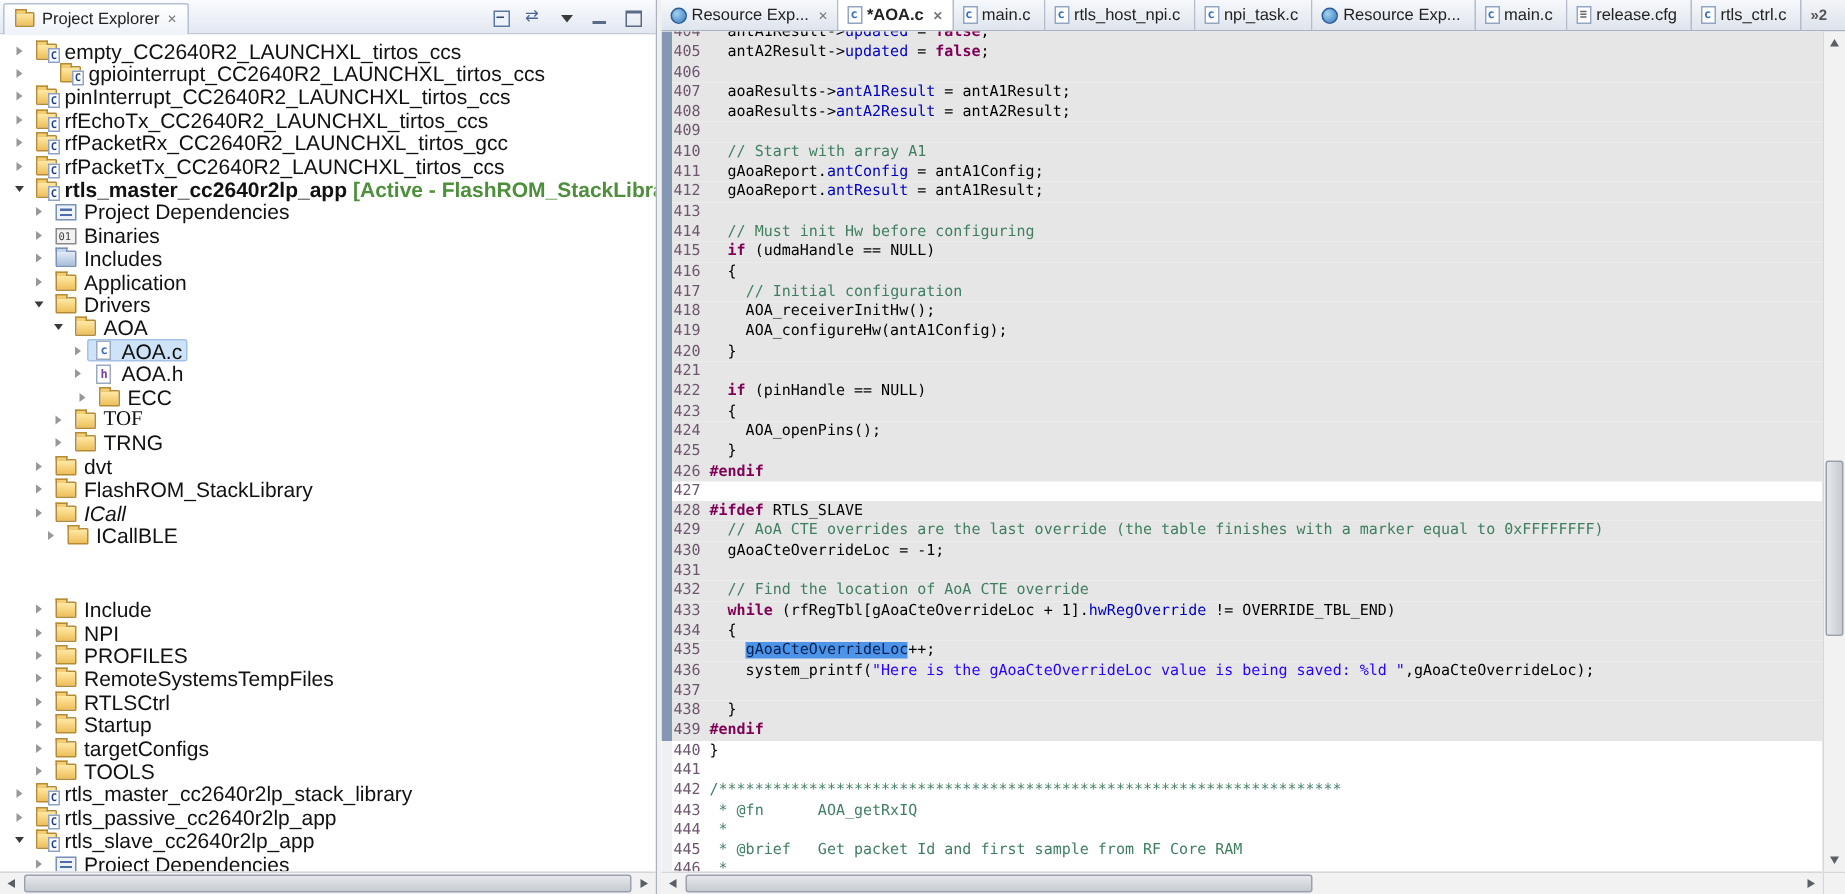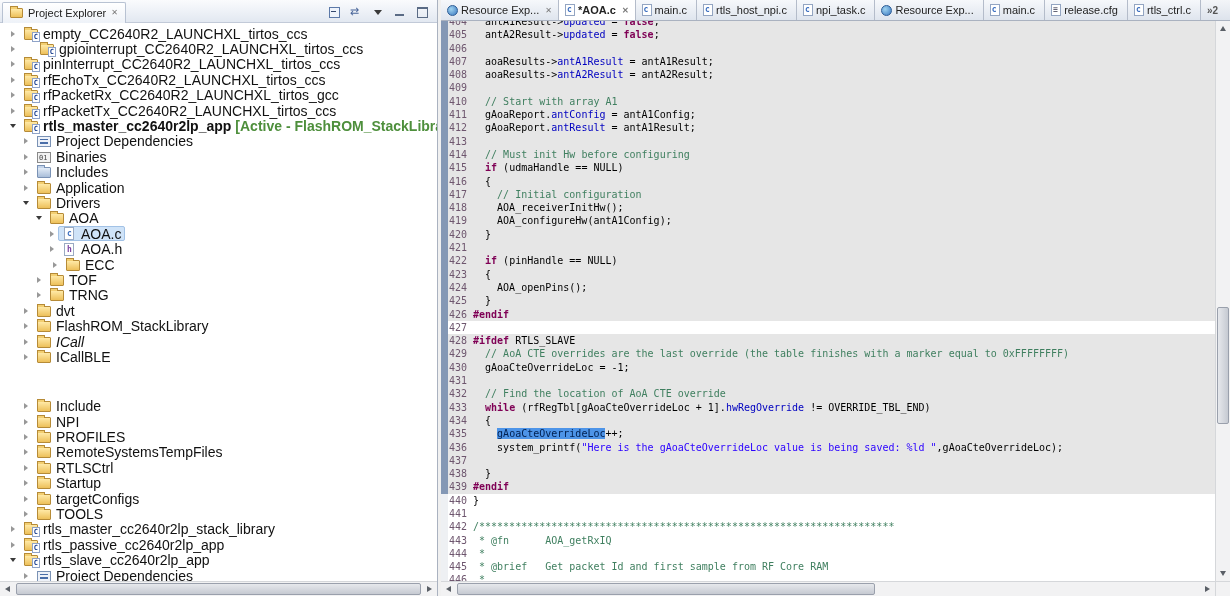--- a/index.html
+++ b/index.html
@@ -226,31 +226,31 @@
             <span class="tlabel">AOA.h</span>
           </span>
         </div>
         <div class="tree-row" style="padding-left: 48px;">
           <span class="tw collapsed"></span>
           <span class="rowc">
             <span class="ticon folder"></span>
             <span class="tlabel">ECC</span>
           </span>
         </div>
+        <div class="tree-row" style="padding-left: 32px; font-family: Liberation Serif, serif;">
+          <span class="tw collapsed"></span>
+          <span class="rowc">
+            <span class="ticon folder"></span>
+            <span class="tlabel">TOF</span>
+          </span>
+        </div>
         <div class="tree-row" style="padding-left: 32px;">
           <span class="tw collapsed"></span>
           <span class="rowc">
             <span class="ticon folder"></span>
-            <span class="tlabel">TOF</span>
-          </span>
-        </div>
-        <div class="tree-row" style="padding-left: 32px;">
-          <span class="tw collapsed"></span>
-          <span class="rowc">
-            <span class="ticon folder"></span>
             <span class="tlabel">TRNG</span>
           </span>
         </div>
         <div class="tree-row" style="padding-left: 19px;">
           <span class="tw collapsed"></span>
           <span class="rowc">
             <span class="ticon folder"></span>
             <span class="tlabel">dvt</span>
           </span>
         </div>
@@ -261,21 +261,21 @@
             <span class="tlabel">FlashROM_StackLibrary</span>
           </span>
         </div>
         <div class="tree-row" style="padding-left: 19px; font-style: italic;">
           <span class="tw collapsed"></span>
           <span class="rowc">
             <span class="ticon folder"></span>
             <span class="tlabel">ICall</span>
           </span>
         </div>
-        <div class="tree-row" style="padding-left: 19px;">
+        <div class="tree-row" style=" margin-left: 27px;">
           <span class="tw collapsed"></span>
           <span class="rowc">
             <span class="ticon folder"></span>
             <span class="tlabel">ICallBLE</span>
           </span>
         </div>
         <div class="tree-row" style="padding-left: 19px; margin-top: 34px;">
           <span class="tw collapsed"></span>
           <span class="rowc">
             <span class="ticon folder"></span>

